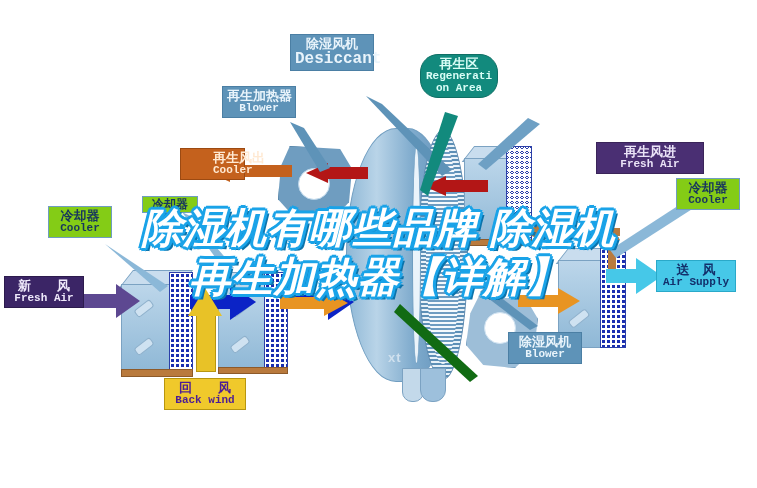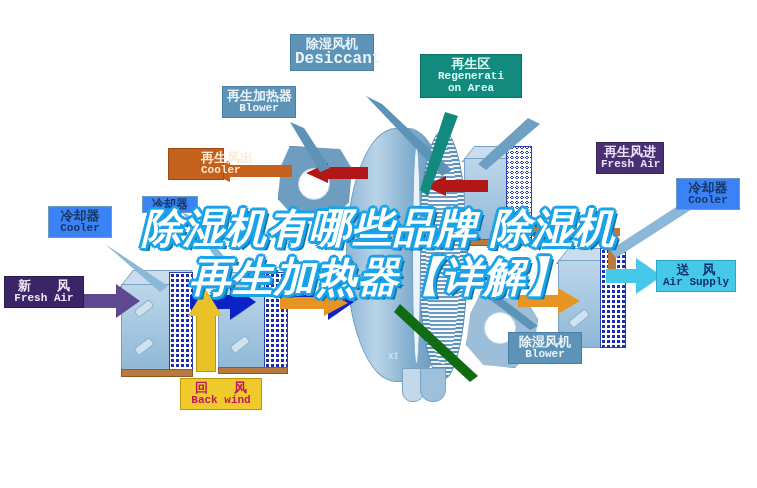--- a/index.html
+++ b/index.html
@@ -11,24 +11,24 @@
        padding:2px 4px;letter-spacing:0px;}
   .lbl .cn{display:block;font-weight:bold;white-space:pre;}
   .lbl .en{display:block;font-family:"Liberation Mono",monospace;font-weight:bold;white-space:pre;}
 
   .sty-blue{background:#5e93b8;color:#e9f4fb;border:1px solid #4b7fa4;}
   .sty-blue2{background:#6ea0c4;color:#ffffff;border:1px solid #5b8cb0;}
   .sty-teal{background:#128a7d;color:#d9fdf6;border:1px solid #0f6f65;}
   .sty-purple{background:#4a2f73;color:#eae3f7;border:1px solid #3a2459;}
   .sty-purple2{background:#3b2566;color:#efe9fb;border:1px solid #2c1b4d;}
   .sty-orange{background:#c4611d;color:#ffe9d2;border:1px solid #9c4a12;}
-  .sty-yellow{background:#f0c92b;color:#be185d;border:1px solid #b8960f;margin-left:16px;}
+  .sty-yellow{background:#f0c92b;color:#4c1d95;border:1px solid #b8960f;}
   .sty-green{background:#116b13;color:#9cf5a0;border:1px solid #0b4d0c;}
   .sty-cyan{background:#46c8e8;color:#13306b;border:1px solid #2aa9c9;}
-  .sty-ltblue{background:#3b82f6;color:#17355e;border:1px solid #6f9dc0;}
+  .sty-ltblue{background:#84cc16;color:#17355e;border:1px solid #6f9dc0;}
 
   
   .box{position:absolute;}
   .face-l{position:absolute;background:linear-gradient(180deg,#bcd6ea,#8fb8d6);border:1px solid #7ba2c2;}
   .face-t{position:absolute;background:#c9ddee;border:1px solid #7ba2c2;}
   .mesh{position:absolute;border:1px solid #2b3fa8;
         background-color:#ffffff;
         background-image:radial-gradient(#1b2fb0 45%,transparent 46%);
         background-size:5px 5px;}
   .mesh.diag{background-image:repeating-linear-gradient(45deg,#2b3fa8 0 1px,transparent 1px 5px),
@@ -49,21 +49,21 @@
   
   #title{position:absolute;left:0;right:0;top:204px;text-align:center;
          font-family:"Liberation Sans",sans-serif;font-weight:bold;
          font-size:41px;line-height:49px;font-style:italic;letter-spacing:1px;
          color:#ffffff;
          text-shadow:
             3px 0 0 #1aa3e8,-3px 0 0 #1aa3e8,0 3px 0 #1aa3e8,0 -3px 0 #1aa3e8,
             2px 2px 0 #1aa3e8,-2px 2px 0 #1aa3e8,2px -2px 0 #1aa3e8,-2px -2px 0 #1aa3e8,
             4px 3px 0 #0b73ab;
          white-space:pre-line;pointer-events:none;}
-  .wm{position:absolute;color:#cfe0ee;font-size:10px;font-weight:bold;letter-spacing:1px;}
+  .wm{position:absolute;color:#cfe0ee;font-size:13px;font-weight:bold;letter-spacing:1px;}
 </style>
 </head>
 <body>
 
 <div id="stage">
 
   <div class="box" style="left:126px;top:270px;">
     <div class="face-t" style="left:0;top:0;width:58px;height:16px;transform:skewX(-38deg);"></div>
     <div class="face-l" style="left:-5px;top:14px;width:48px;height:86px;"></div>
     <div class="mesh" style="left:43px;top:2px;width:22px;height:98px;"></div>
@@ -212,38 +212,38 @@
   <div class="lbl sty-blue" style="left:290px;top:34px;width:84px;font-size:13px;">
     <span class="cn">除湿风机</span>
     <span class="en" style="font-size:16px;">Desiccant</span>
   </div>
 
   <div class="lbl sty-blue" style="left:222px;top:86px;width:74px;font-size:13px;">
     <span class="cn">再生加热器</span>
     <span class="en" style="font-size:11px;">Blower</span>
   </div>
 
-  <div class="lbl sty-teal" style="left:420px;top:54px;width:102px;font-size:13px;">
+  <div class="lbl sty-teal" style="left:420px;top:54px;width:78px;font-size:13px;border-radius:18px;">
     <span class="cn">再生区</span>
     <span class="en" style="font-size:11px;">Regenerati
 on Area</span>
   </div>
 
 
-  <div class="lbl sty-purple" style="left:596px;top:142px;width:68px;font-size:13px;">
+  <div class="lbl sty-purple" style="left:596px;top:142px;width:108px;font-size:13px;">
     <span class="cn">再生风进</span>
     <span class="en" style="font-size:11px;">Fresh Air</span>
   </div>
 
   <div class="lbl sty-ltblue" style="left:676px;top:178px;width:64px;font-size:13px;">
     <span class="cn">冷却器</span>
     <span class="en" style="font-size:11px;">Cooler</span>
   </div>
 
-  <div class="lbl sty-orange" style="left:168px;top:148px;width:56px;font-size:13px;padding-left:32px;">
+  <div class="lbl sty-orange" style="left:180px;top:148px;width:65px;font-size:13px;padding-left:32px;">
     <span class="cn">再生风出</span>
     <span class="en" style="font-size:11px;">Cooler</span>
   </div>
 
   <div class="lbl sty-ltblue" style="left:48px;top:206px;width:64px;font-size:13px;">
     <span class="cn">冷却器</span>
     <span class="en" style="font-size:11px;">Cooler</span>
   </div>
 
   <div class="lbl sty-ltblue" style="left:142px;top:196px;width:56px;font-size:12px;padding:1px 3px;">

